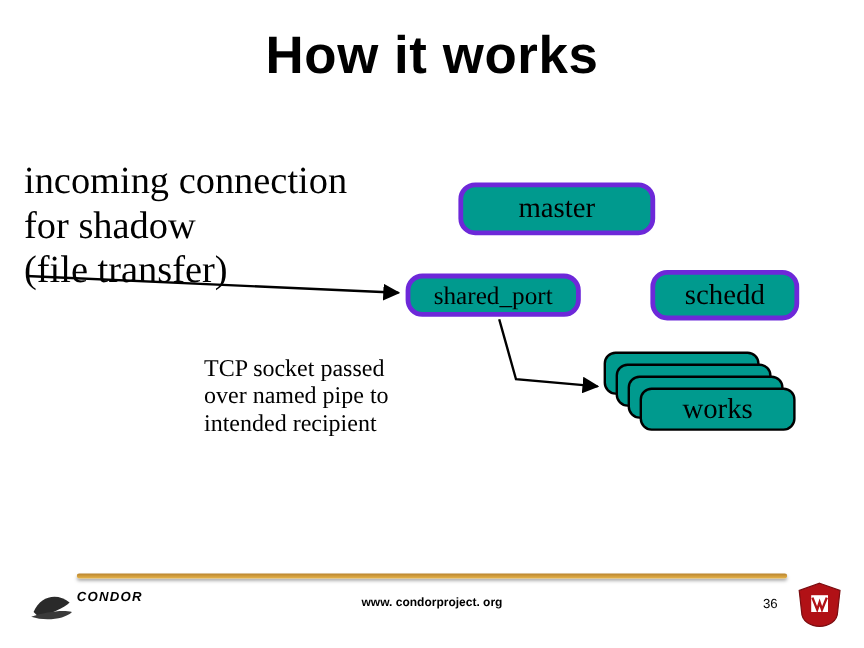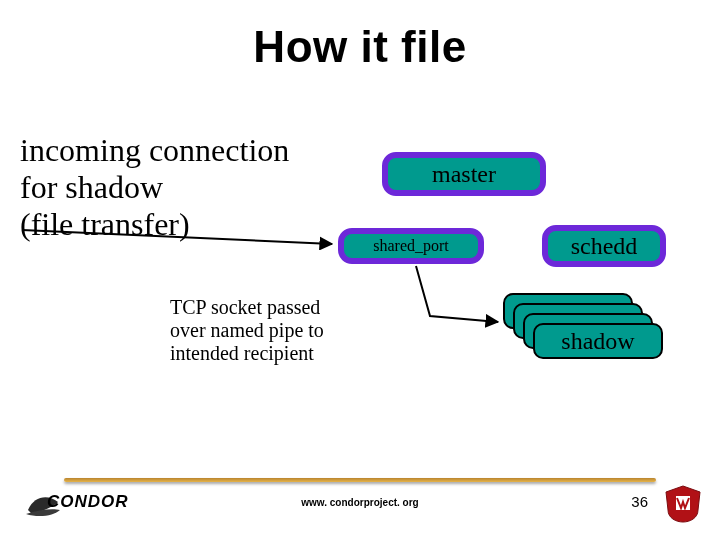--- a/index.html
+++ b/index.html
@@ -1,67 +1,67 @@
 <!DOCTYPE html>
 <html><head>
 <meta charset="utf-8">
 <style>
   * { box-sizing: border-box; margin: 0; padding: 0; }
   html, body { width: 720px; height: 540px; background: #fff; font-family: "Times New Roman", Times, serif; color: #000; }
   .slide { position: relative; width: 720px; height: 540px; }
   .title { position: absolute; top: 22px; left: 0; width: 100%; text-align: center; font-family: "Comic Sans MS", "Comic Sans", cursive, sans-serif; font-weight: 700; font-size: 44px; letter-spacing: 0.5px; }
   .annot1 { position: absolute; left: 20px; top: 132px; font-size: 32px; line-height: 1.15; }
   .annot2 { position: absolute; left: 170px; top: 296px; font-size: 20px; line-height: 1.15; }
-  .node { position: absolute; background: #009a8e; border: 6px solid #6d28d9; border-radius: 14px; display: flex; align-items: center; justify-content: center; }
+  .node { position: absolute; background: #009a8e; border: 4px solid #6d28d9; border-radius: 14px; display: flex; align-items: center; justify-content: center; }
   .node-label { font-family: "Times New Roman", Times, serif; }
   .master { left: 382px; top: 152px; width: 164px; height: 44px; font-size: 24px; }
-  .sharedport { left: 338px; top: 228px; width: 146px; height: 36px; font-size: 16px; }
+  .sharedport { left: 338px; top: 228px; width: 146px; height: 36px; font-size: 21px; }
   .schedd { left: 542px; top: 225px; width: 124px; height: 42px; font-size: 24px; }
   .shadow-stack { position: absolute; left: 503px; top: 293px; width: 160px; height: 72px; }
   .shadow-card { position: absolute; width: 130px; height: 36px; background: #009a8e; border: 2px solid #000; border-radius: 10px; }
   .s1 { left: 0; top: 0; }
   .s2 { left: 10px; top: 10px; }
   .s3 { left: 20px; top: 20px; }
   .s4 { left: 30px; top: 30px; display: flex; align-items: center; justify-content: center; font-size: 24px; }
   svg.arrows { position: absolute; left: 0; top: 0; width: 720px; height: 540px; pointer-events: none; }
   .rulewrap { position: absolute; left: 64px; bottom: 58px; width: 592px; }
   .rule { height: 4px; background: linear-gradient(#b9842f, #e6b44a); box-shadow: 0 2px 3px rgba(0,0,0,0.35); border-radius: 2px; }
   .url { position: absolute; left: 0; bottom: 32px; width: 100%; text-align: center; font-family: Arial, Helvetica, sans-serif; font-weight: 700; font-size: 10px; }
-  .pagenum { position: absolute; right: 72px; bottom: 30px; font-family: Arial, Helvetica, sans-serif; font-size: 15px; }
+  .pagenum { position: absolute; right: 72px; bottom: 30px; font-family: Arial, Helvetica, sans-serif; font-size: 11px; }
   .logo-left { position: absolute; left: 24px; bottom: 20px; width: 110px; height: 32px; }
-  .condor-text { position: absolute; left: 23px; top: 4px; font-family: Arial, sans-serif; font-size: 17px; font-weight: 800; letter-spacing: 1px; font-style: italic; }
+  .condor-text { position: absolute; left: 40px; top: 4px; font-family: Arial, sans-serif; font-size: 11px; font-weight: 800; letter-spacing: 1px; font-style: italic; }
   .logo-right { position: absolute; right: 14px; bottom: 16px; width: 46px; height: 40px; }
 </style>
 </head>
 <body>
 
 <div class="slide">
 
-  <div class="title">How it file</div>
+  <div class="title">How it works</div>
 
   <div class="annot1">incoming connection<br>for shadow<br>(file transfer)</div>
 
   <div class="node master">
     <span class="node-label">master</span>
   </div>
 
   <div class="node sharedport">
     <span class="node-label">shared_port</span>
   </div>
 
   <div class="node schedd">
     <span class="node-label">schedd</span>
   </div>
 
   <div class="shadow-stack">
     <div class="shadow-card s1"></div>
     <div class="shadow-card s2"></div>
     <div class="shadow-card s3"></div>
     <div class="shadow-card s4">
-      <span>shadow</span>
+      <span>works</span>
     </div>
   </div>
 
   <div class="annot2">TCP socket passed<br>over named pipe to<br>intended recipient</div>
 
   <svg class="arrows" viewBox="0 0 720 540">
     <defs>
       <marker id="ah" viewBox="0 0 10 10" refX="9" refY="5" markerWidth="7" markerHeight="7" orient="auto-start-reverse">
         <path d="M 0 0 L 10 5 L 0 10 z" fill="#000"></path>
       </marker>

